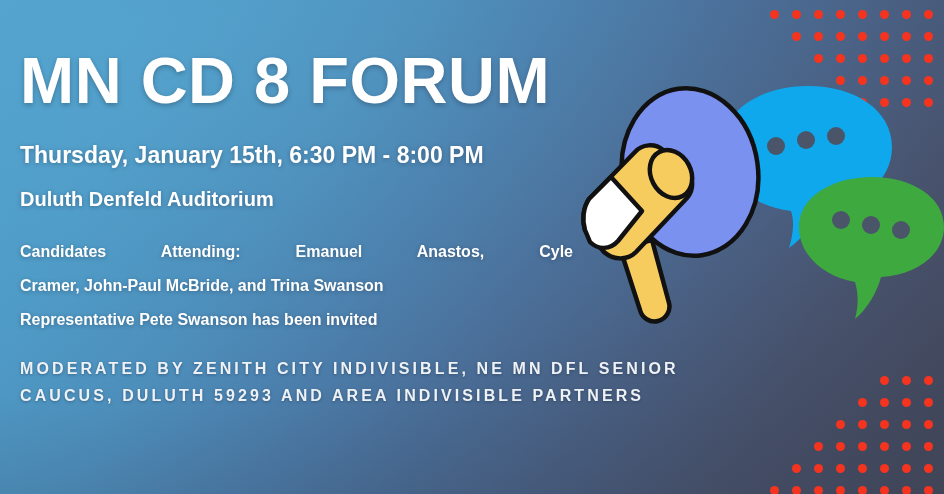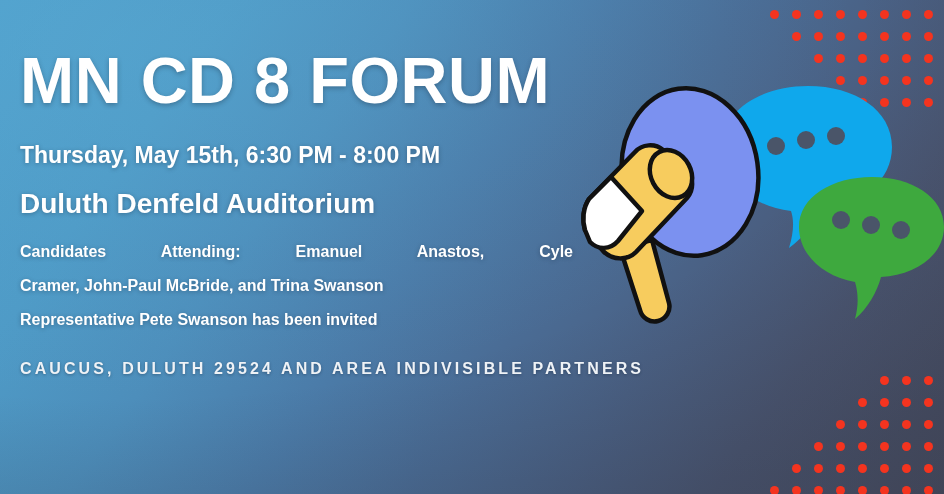--- a/index.html
+++ b/index.html
@@ -77,21 +77,21 @@
     font-weight: bold;
     color: #ffffff;
     line-height: 1.2;
     text-shadow: 0 1px 4px rgba(20,35,55,0.35);
     white-space: nowrap;
   }
   #venue {
     position: absolute;
     left: 0;
     top: 187px;
-    font-size: 28px;
+    font-size: 20px;
     font-weight: bold;
     color: #ffffff;
     line-height: 1.2;
     text-shadow: 0 1px 4px rgba(20,35,55,0.35);
     white-space: nowrap;
   }
   #candidates {
     position: absolute;
     left: 0;
     top: 235px;
@@ -242,27 +242,28 @@
                C114 97 114 110 107 118 L56 172 C47 181 33 180 24 172 Z" fill="#f7cc5e"></path>
 
       <path d="M5 150 C2 140 3 128 9 119 L31 97 L62 131 L38 161 C30 170 18 170 10 162 Z" fill="#ffffff"></path>
 
       <ellipse cx="91" cy="94" rx="20" ry="25" transform="rotate(-28 91 94)" fill="#f7cc5e"></ellipse>
     </g>
   </svg>
 
   <div id="content">
     <div id="title">MN CD 8 FORUM</div>
-    <div id="datetime">Thursday, May 15th, 6:30 PM - 8:00 PM</div>
+    <div id="datetime">Thursday, January 15th, 6:30 PM - 8:00 PM</div>
     <div id="venue">Duluth Denfeld Auditorium</div>
 
     <div id="candidates">
       <span class="ln ln-justify">Candidates Attending: Emanuel Anastos, Cyle</span>
       <span class="ln">Cramer, John-Paul McBride, and Trina Swanson</span>
       <span class="ln">Representative Pete Swanson has been invited</span>
     </div>
 
     <div id="moderated">
-      <span class="ln">CAUCUS, DULUTH 29524 AND AREA INDIVISIBLE PARTNERS</span>
+      <span class="ln">MODERATED BY ZENITH CITY INDIVISIBLE, NE MN DFL SENIOR</span>
+      <span class="ln">CAUCUS, DULUTH 59293 AND AREA INDIVISIBLE PARTNERS</span>
     </div>
   </div>
 
 </div>
 
 </body></html>

